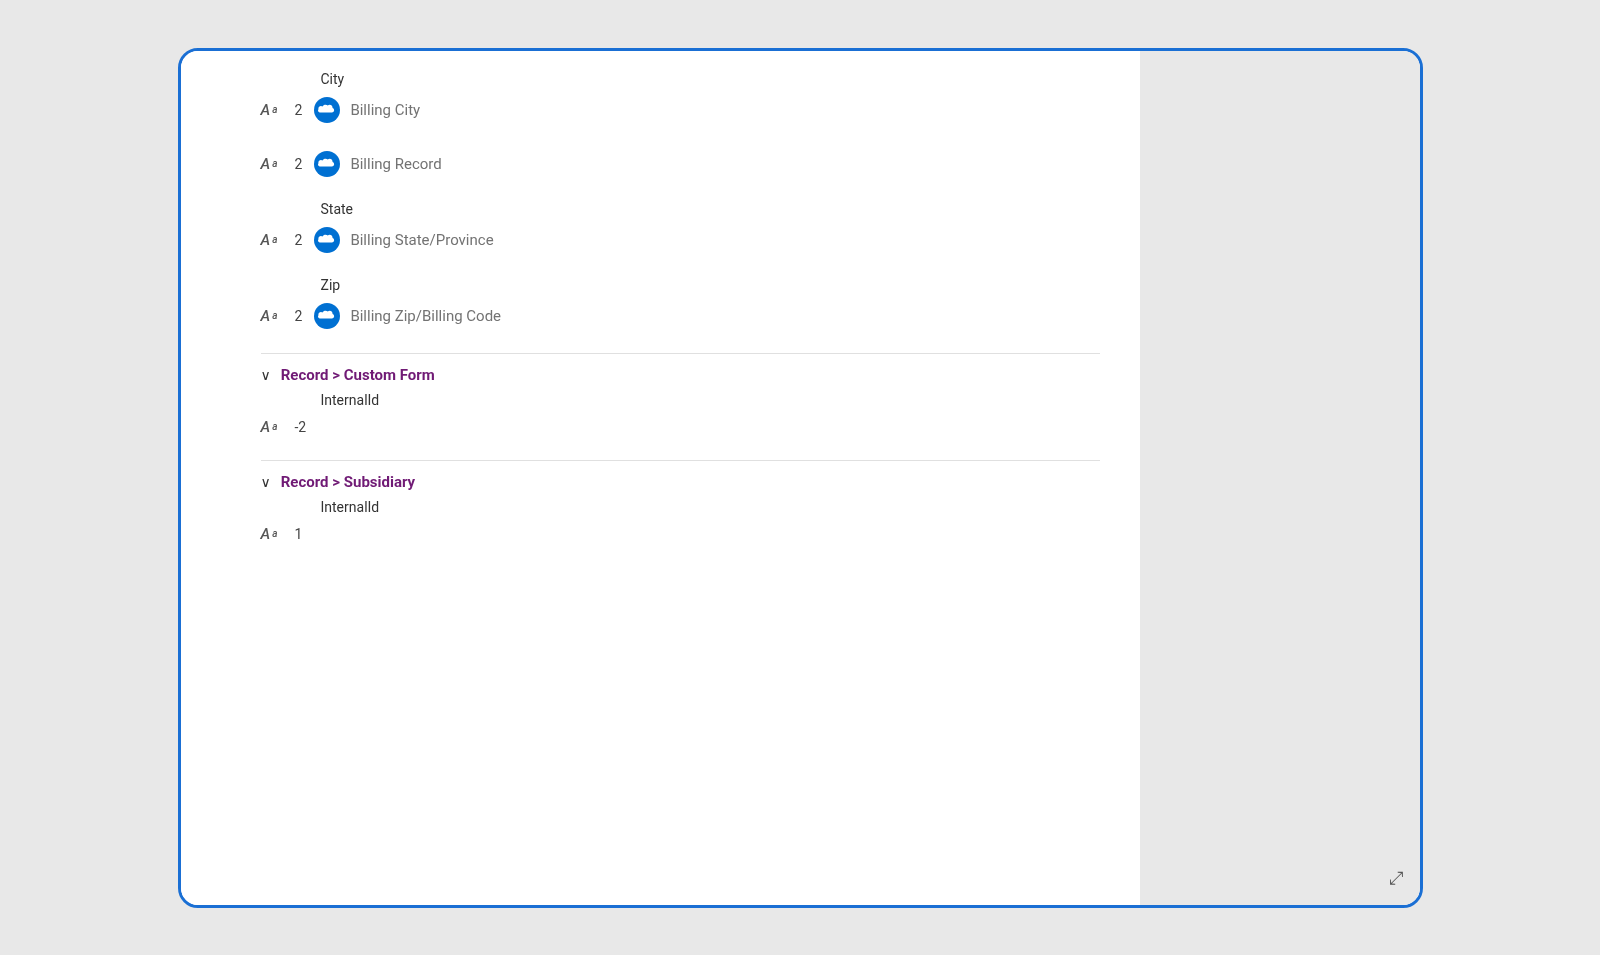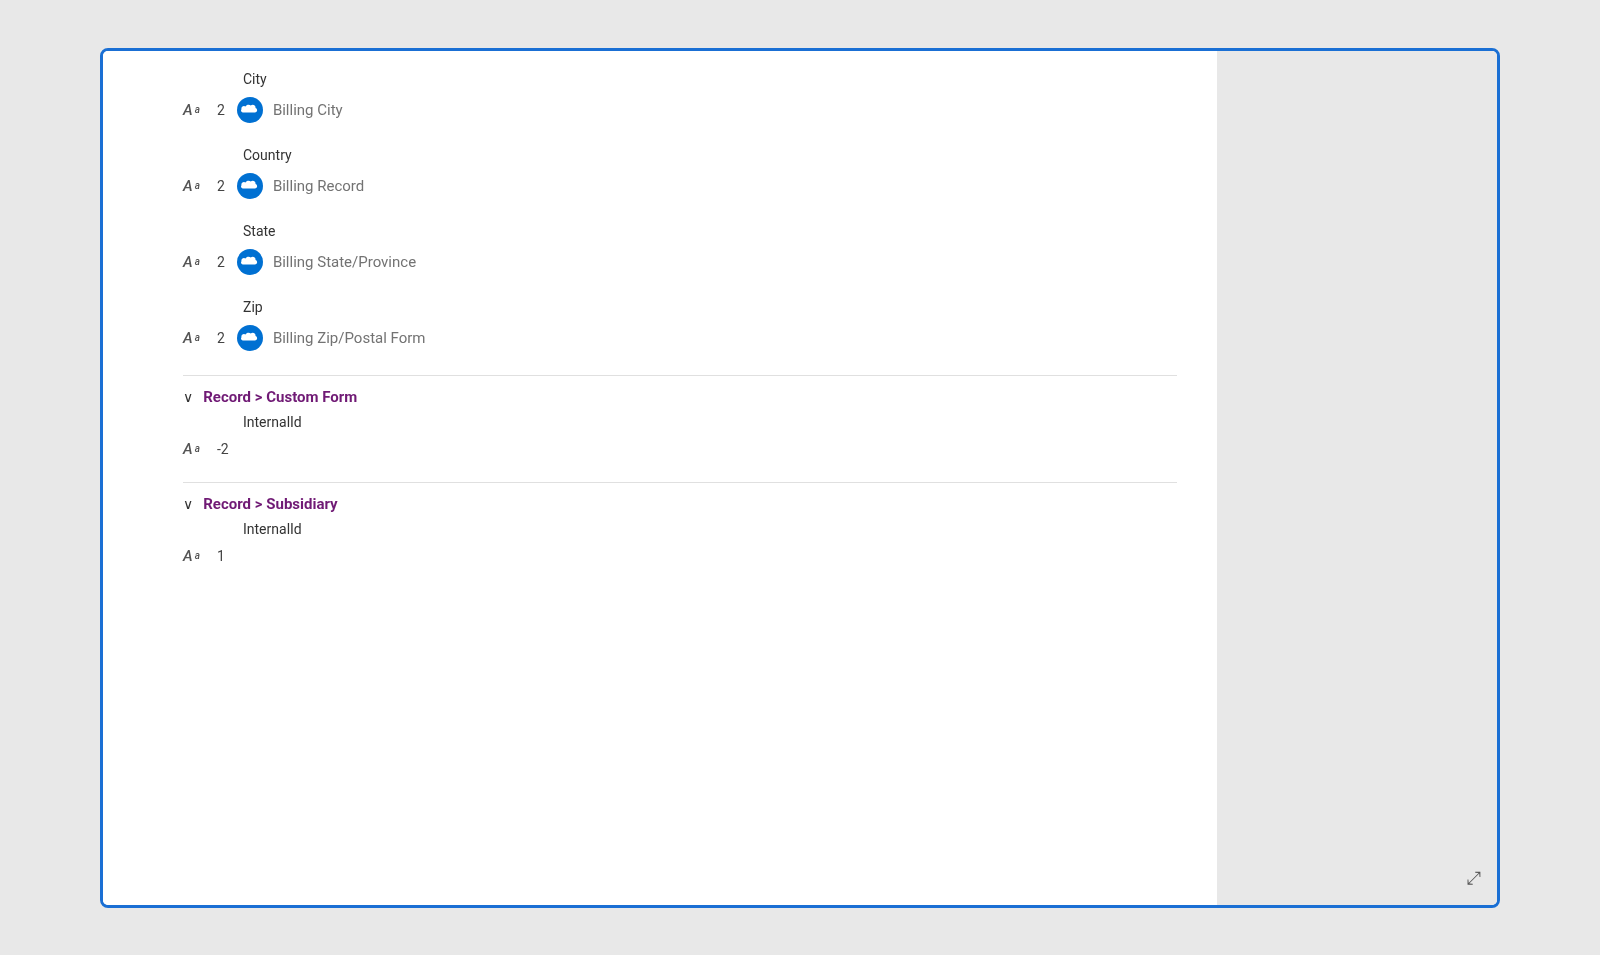--- a/index.html
+++ b/index.html
@@ -11,24 +11,24 @@
     body {
       background: #e8e8e8;
       display: flex;
       align-items: center;
       justify-content: center;
       min-height: 100vh;
       font-family: -apple-system, BlinkMacSystemFont, 'Segoe UI', Roboto, sans-serif;
     }
 
     .outer-frame {
-      width: 1400px;
+      width: 1245px;
       height: 860px;
       border: 3px solid #1a6fd4;
-      border-radius: 8px;
+      border-radius: 20px;
       background: #fff;
       display: flex;
       overflow: hidden;
       position: relative;
     }
 
     .main-content {
       flex: 1;
       background: #fff;
       overflow-y: auto;
@@ -158,21 +158,20 @@
         <span class="sf-cloud-icon">
           <svg viewBox="0 0 24 18" xmlns="http://www.w3.org/2000/svg">
             <path d="M10 2C8.3 2 6.8 2.9 6 4.2C5.4 3.8 4.7 3.5 4 3.5C2.1 3.5 0.5 5 0.5 6.9C0.5 7.3 0.6 7.7 0.7 8.1C0.3 8.5 0 9.1 0 9.8C0 11.2 1.1 12.3 2.5 12.3H18.5C20.1 12.3 21.5 11 21.5 9.3C21.5 7.9 20.6 6.7 19.3 6.3C19.3 6.1 19.4 6 19.4 5.8C19.4 3.7 17.7 2 15.6 2C14.6 2 13.7 2.4 13 3C12.3 2.4 11.2 2 10 2Z"></path>
           </svg>
         </span>
         <span class="field-name">Billing City</span>
       </div>
     </div>
 
     <div class="field-group">
-      <div class="field-label">Country</div>
       <div class="field-row">
         <span class="type-icon">
           <span class="aa">A</span>
             <sub style="font-size:10px;vertical-align:sub;color:#555;">a</sub>
         </span>
         <span class="mapping-number">2</span>
         <span class="sf-cloud-icon">
           <svg viewBox="0 0 24 18" xmlns="http://www.w3.org/2000/svg">
             <path d="M10 2C8.3 2 6.8 2.9 6 4.2C5.4 3.8 4.7 3.5 4 3.5C2.1 3.5 0.5 5 0.5 6.9C0.5 7.3 0.6 7.7 0.7 8.1C0.3 8.5 0 9.1 0 9.8C0 11.2 1.1 12.3 2.5 12.3H18.5C20.1 12.3 21.5 11 21.5 9.3C21.5 7.9 20.6 6.7 19.3 6.3C19.3 6.1 19.4 6 19.4 5.8C19.4 3.7 17.7 2 15.6 2C14.6 2 13.7 2.4 13 3C12.3 2.4 11.2 2 10 2Z"></path>
           </svg>
@@ -204,21 +203,21 @@
         <span class="type-icon">
           <span class="aa">A</span>
             <sub style="font-size:10px;vertical-align:sub;color:#555;">a</sub>
         </span>
         <span class="mapping-number">2</span>
         <span class="sf-cloud-icon">
           <svg viewBox="0 0 24 18" xmlns="http://www.w3.org/2000/svg">
             <path d="M10 2C8.3 2 6.8 2.9 6 4.2C5.4 3.8 4.7 3.5 4 3.5C2.1 3.5 0.5 5 0.5 6.9C0.5 7.3 0.6 7.7 0.7 8.1C0.3 8.5 0 9.1 0 9.8C0 11.2 1.1 12.3 2.5 12.3H18.5C20.1 12.3 21.5 11 21.5 9.3C21.5 7.9 20.6 6.7 19.3 6.3C19.3 6.1 19.4 6 19.4 5.8C19.4 3.7 17.7 2 15.6 2C14.6 2 13.7 2.4 13 3C12.3 2.4 11.2 2 10 2Z"></path>
           </svg>
         </span>
-        <span class="field-name">Billing Zip/Postal Form</span>
+        <span class="field-name">Billing Zip/Billing Code</span>
       </div>
     </div>
 
     <div class="section-header">
       <span class="chevron">∨</span>
       <span class="section-title">Record &gt; Custom Form</span>
     </div>
 
     <div class="field-group">
       <div class="field-label">InternalId</div>

